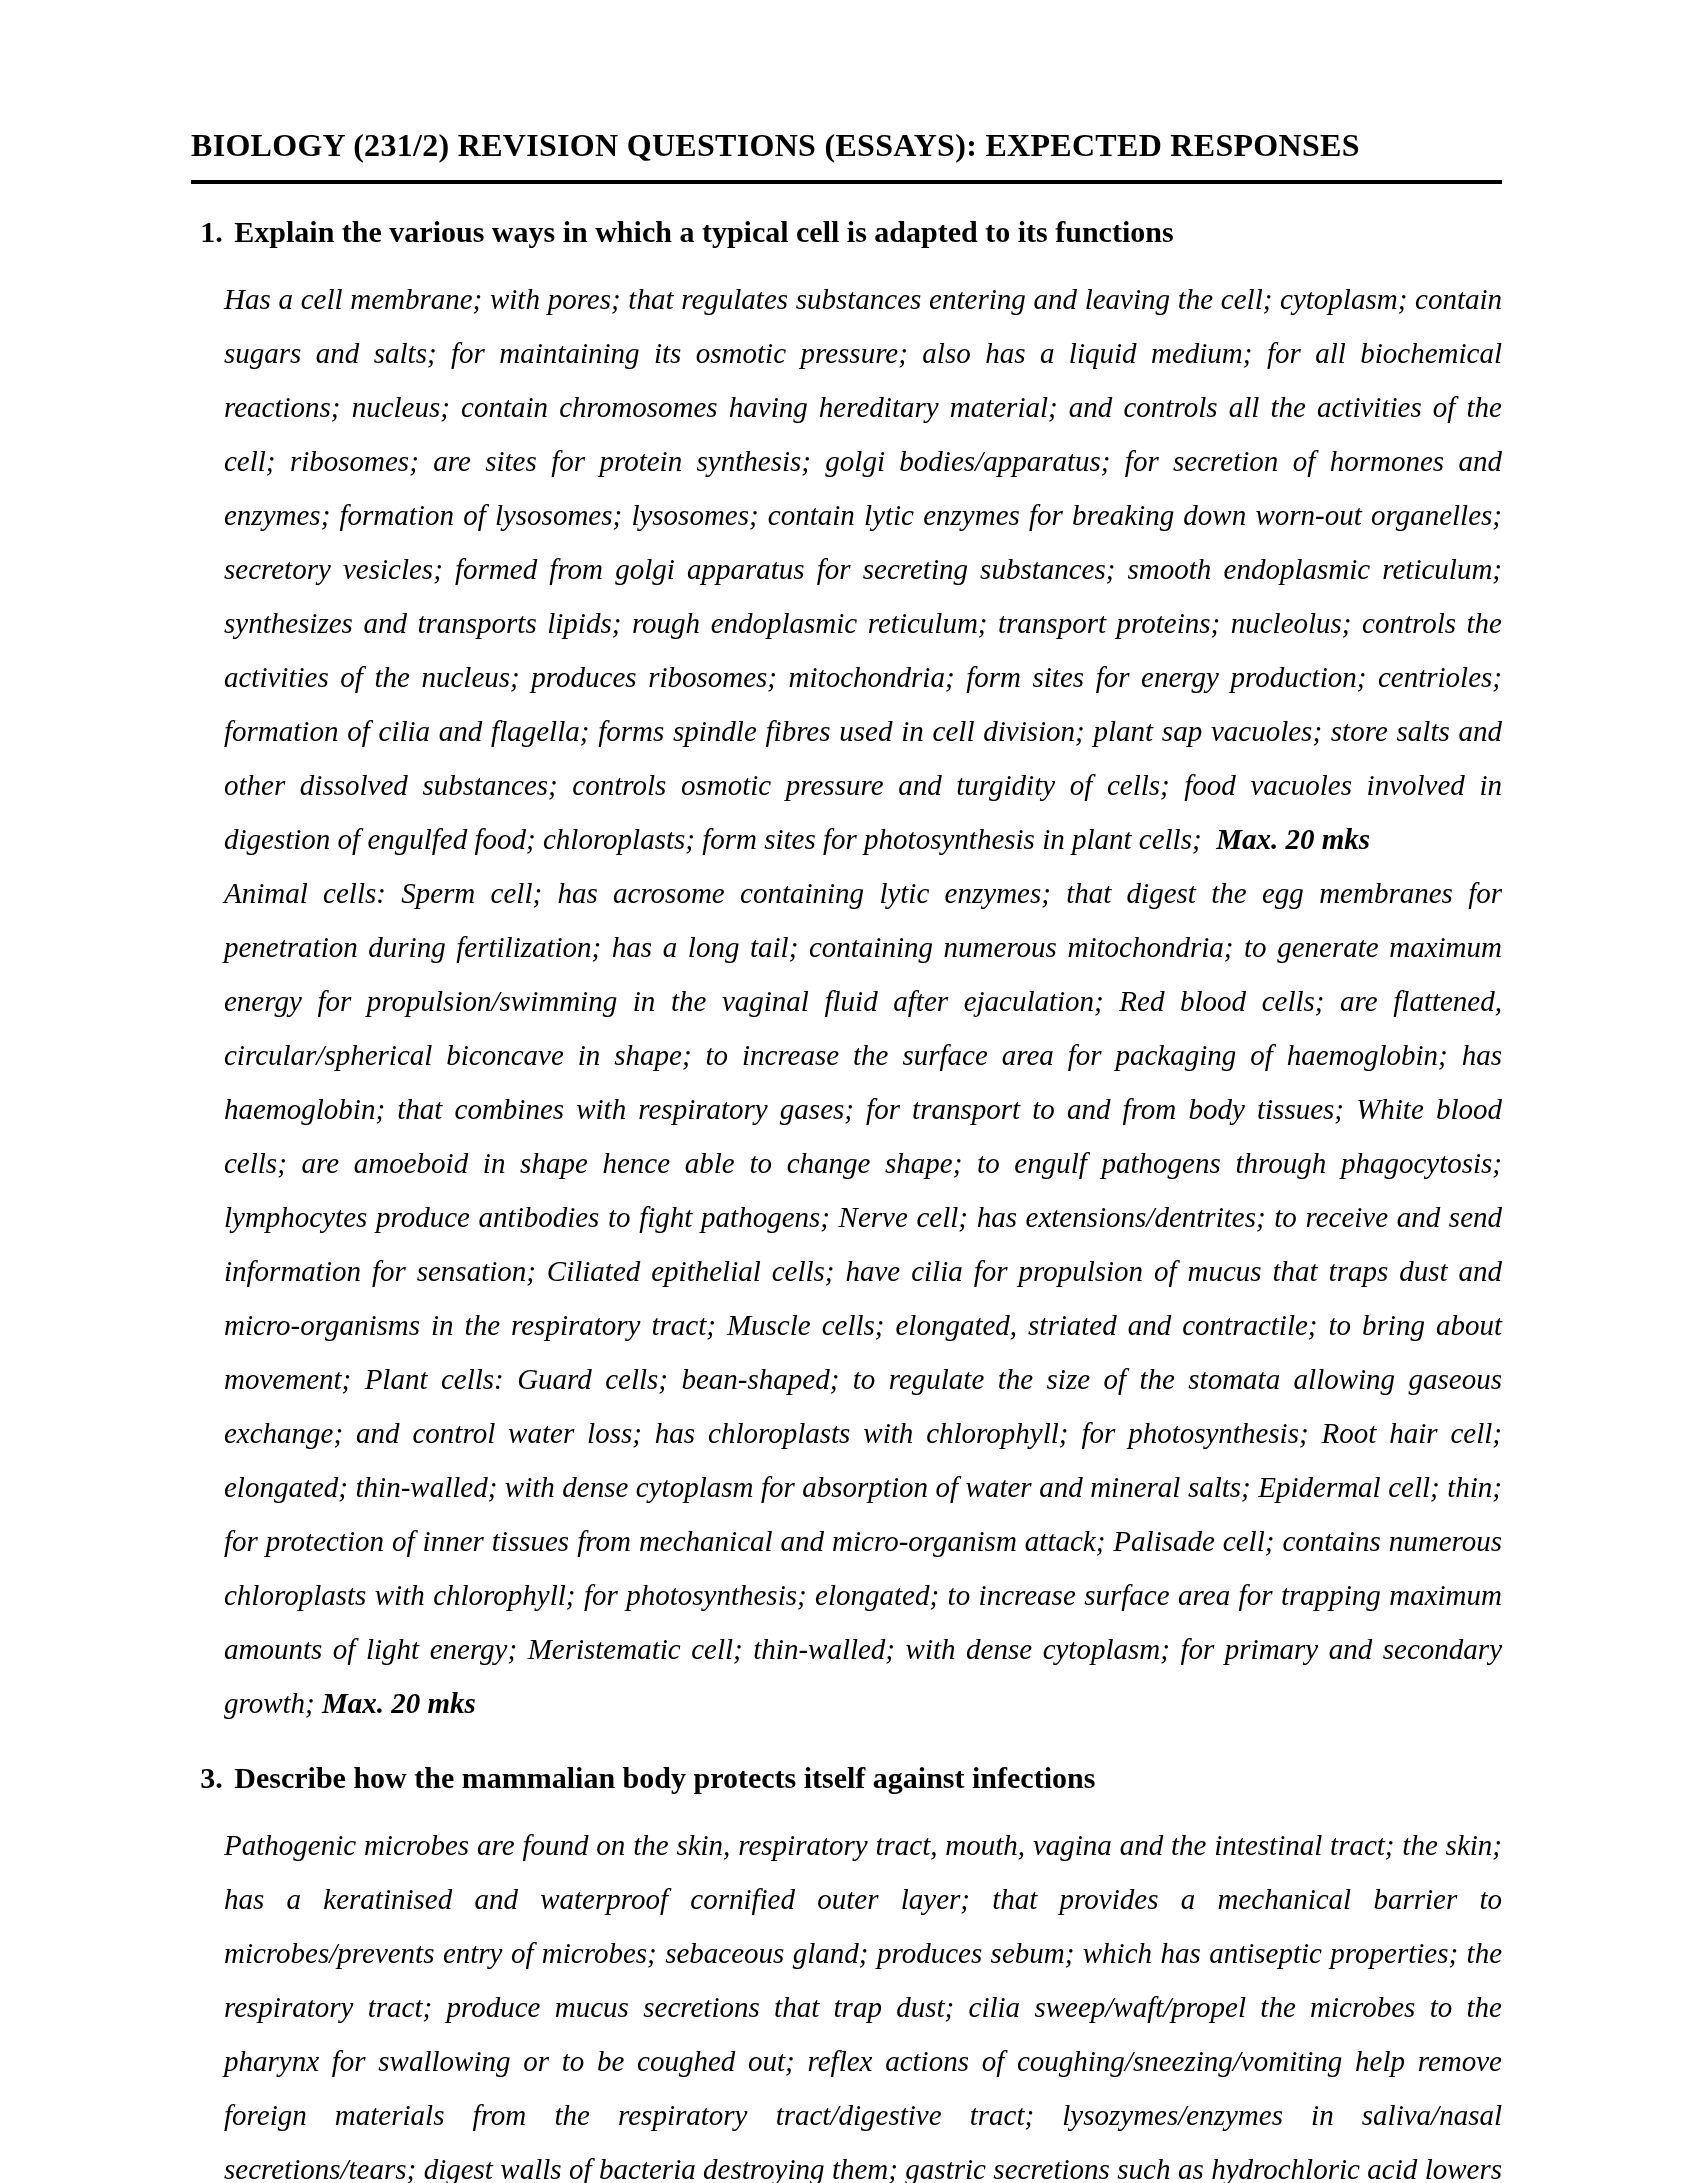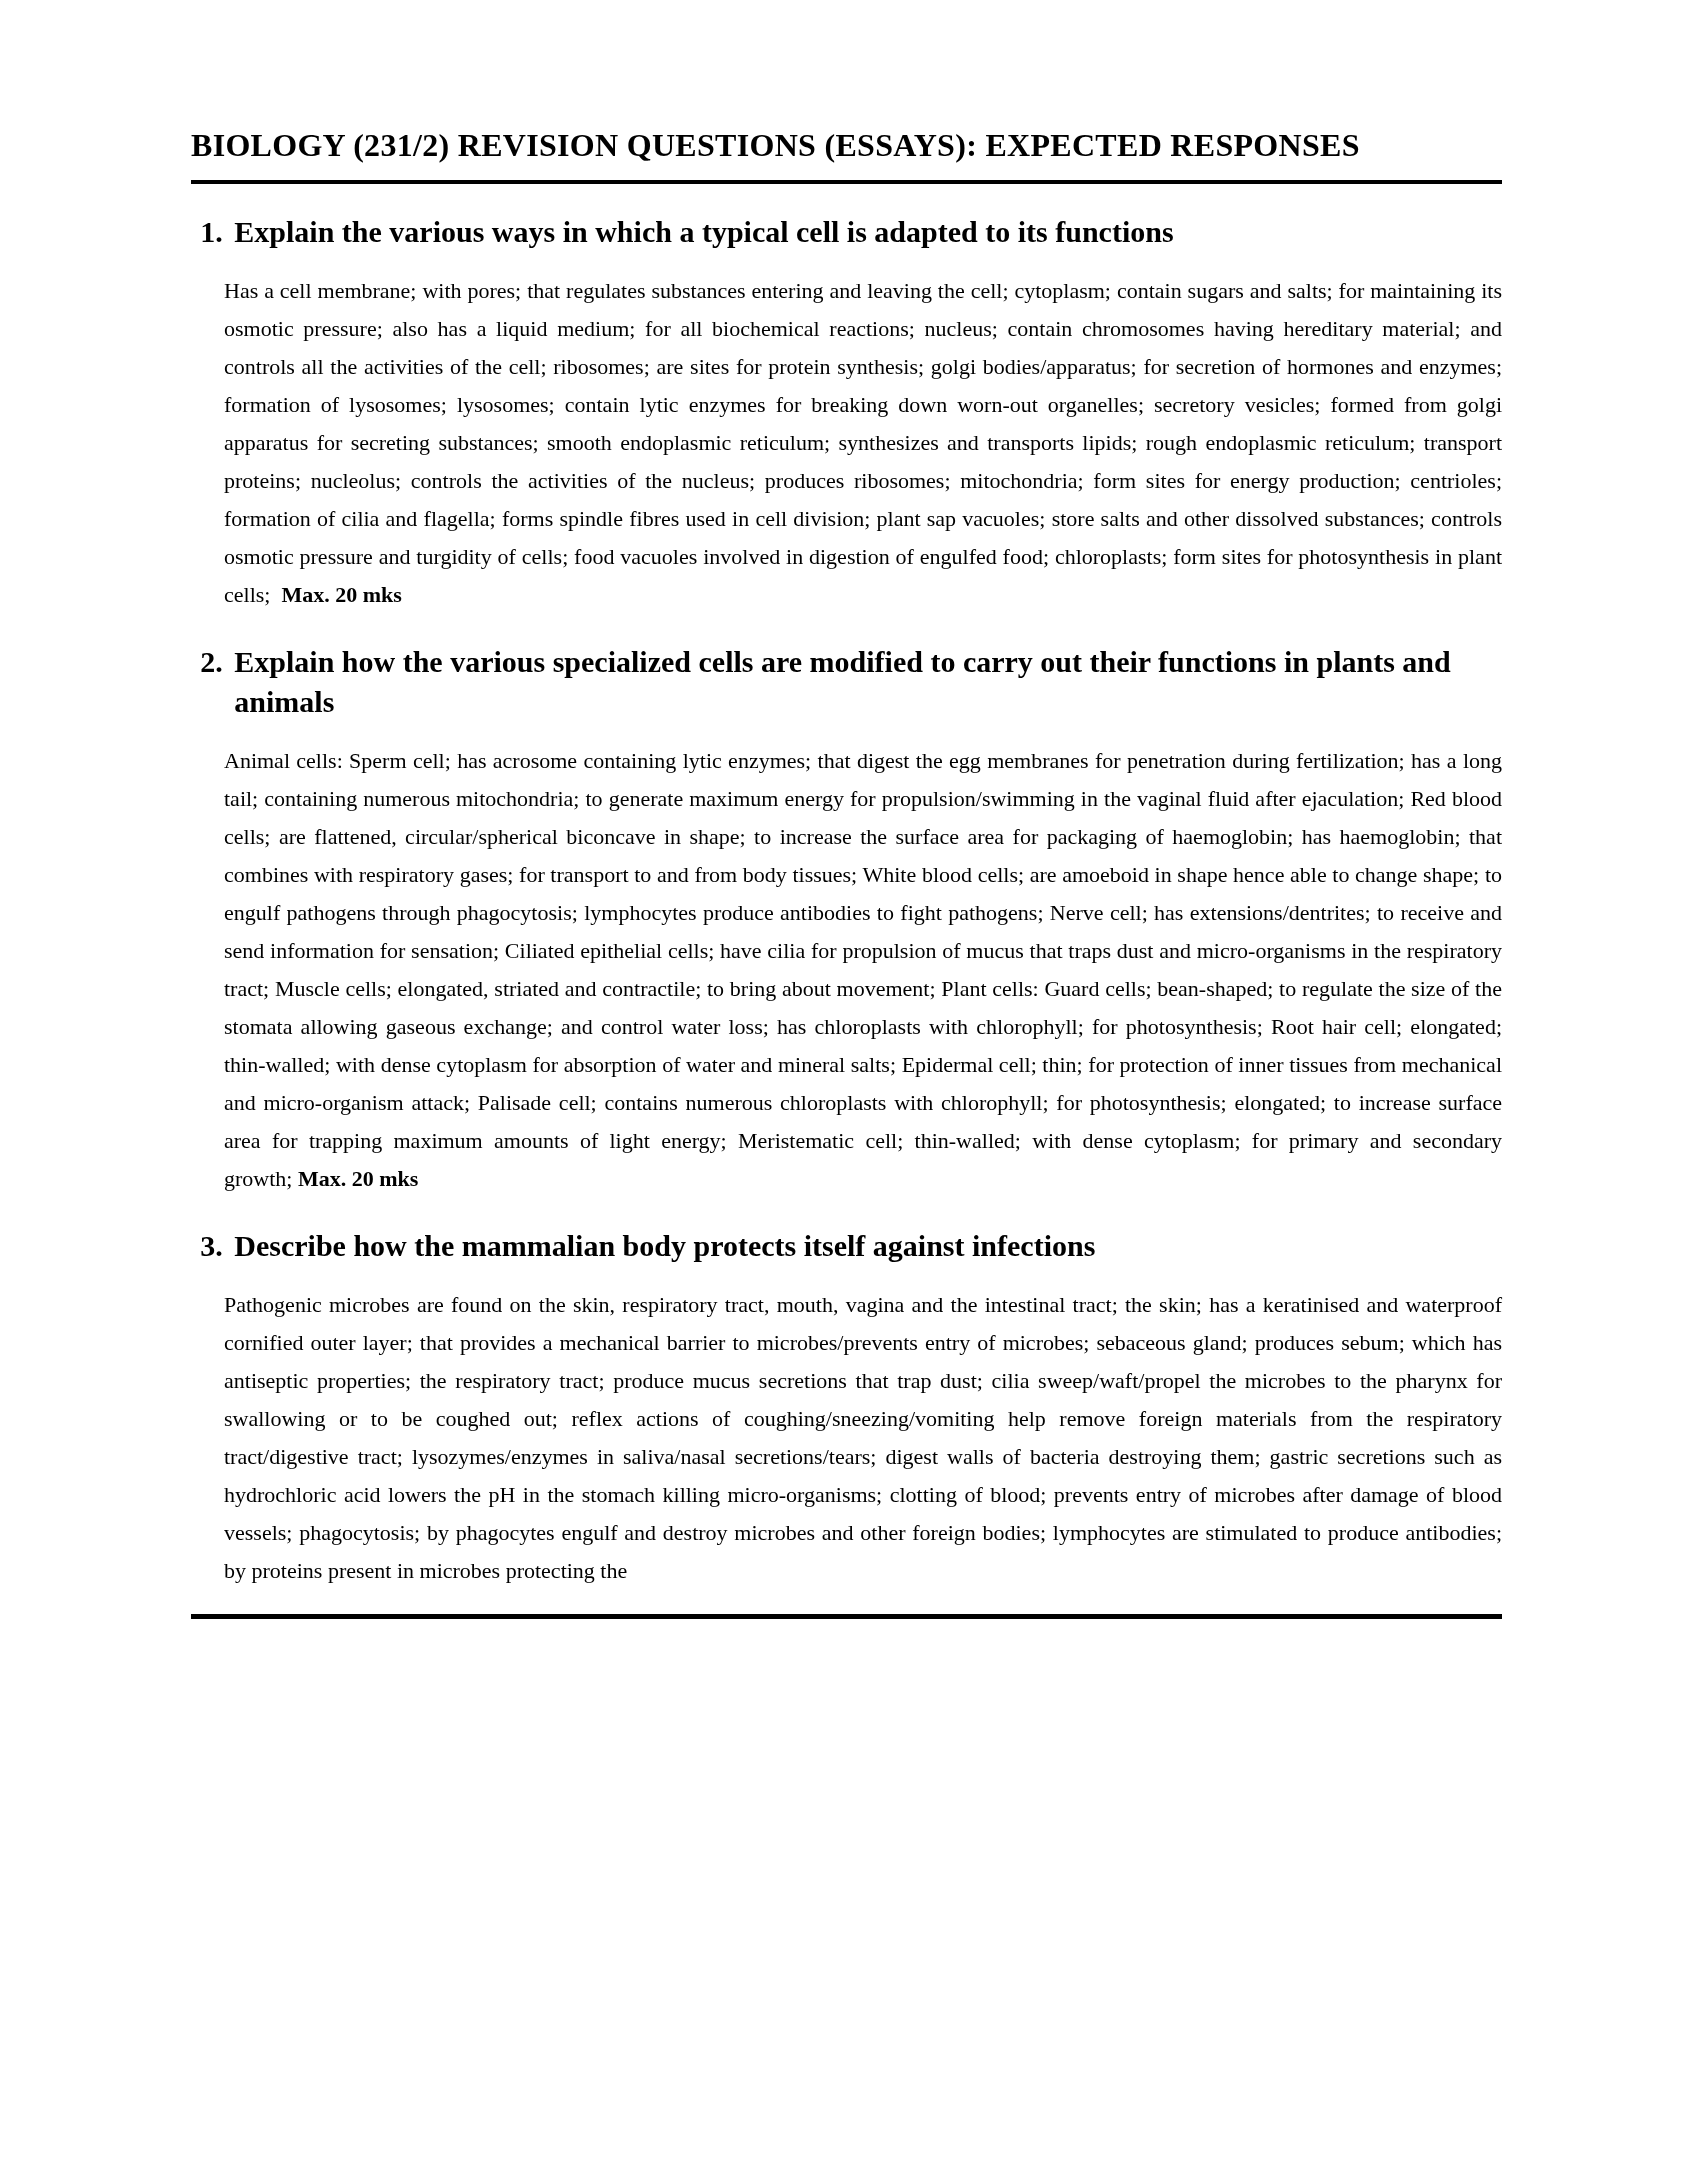--- a/index.html
+++ b/index.html
@@ -46,24 +46,25 @@
     margin: 28px 0 20px 9.3px;
     padding-left: 34px;
     text-indent: -34px;
   }
   .qnum {
     display: inline-block;
     width: 34px;
     text-indent: 0;
   }
   .answer {
-    font-size: 22px;
-    line-height: 38px;
+    font-size: 29px;
+    line-height: 54px;
     text-align: justify;
     margin: 0 0 0 33px;
+    font-style: italic;
   }
   .marks {
     font-weight: bold;
   }
   .footer-rule {
     border: none;
     border-top: 5.3px solid #000000;
     margin: 24px 0 0 0;
   }
 </style>
@@ -76,21 +77,20 @@
     <h1 class="doc-title">BIOLOGY (231/2) REVISION QUESTIONS (ESSAYS): EXPECTED RESPONSES</h1>
 
     <hr class="title-rule">
 
     <section>
       <h2 class="qhead"><span class="qnum">1.</span><span>Explain the various ways in which a typical cell is adapted to its functions</span></h2>
       <p class="answer"><span>Has a cell membrane; with pores; that regulates substances entering and leaving the cell; cytoplasm; contain sugars and salts; for maintaining its osmotic pressure; also has a liquid medium; for all biochemical reactions; nucleus; contain chromosomes having hereditary material; and controls all the activities of the cell; ribosomes; are sites for protein synthesis; golgi bodies/apparatus; for secretion of hormones and enzymes; formation of lysosomes; lysosomes; contain lytic enzymes for breaking down worn-out organelles; secretory vesicles; formed from golgi apparatus for secreting substances; smooth endoplasmic reticulum; synthesizes and transports lipids; rough endoplasmic reticulum; transport proteins; nucleolus; controls the activities of the nucleus; produces ribosomes; mitochondria; form sites for energy production; centrioles; formation of cilia and flagella; forms spindle fibres used in cell division; plant sap vacuoles; store salts and other dissolved substances; controls osmotic pressure and turgidity of cells; food vacuoles involved in digestion of engulfed food; chloroplasts; form sites for photosynthesis in plant cells;&nbsp;&nbsp;</span><span class="marks">Max. 20 mks</span></p>
     </section>
 
     <section>
-      <h2 class="qhead"><span class="qnum">2.</span><span>Explain how the various specialized cells are modified to carry out their functions in plants and animals</span></h2>
       <p class="answer"><span>Animal cells: Sperm cell; has acrosome containing lytic enzymes; that digest the egg membranes for penetration during fertilization; has a long tail; containing numerous mitochondria; to generate maximum energy for propulsion/swimming in the vaginal fluid after ejaculation; Red blood cells; are flattened, circular/spherical biconcave in shape; to increase the surface area for packaging of haemoglobin; has haemoglobin; that combines with respiratory gases; for transport to and from body tissues; White blood cells; are amoeboid in shape hence able to change shape; to engulf pathogens through phagocytosis; lymphocytes produce antibodies to fight pathogens; Nerve cell; has extensions/dentrites; to receive and send information for sensation; Ciliated epithelial cells; have cilia for propulsion of mucus that traps dust and micro-organisms in the respiratory tract; Muscle cells; elongated, striated and contractile; to bring about movement; Plant cells: Guard cells; bean-shaped; to regulate the size of the stomata allowing gaseous exchange; and control water loss; has chloroplasts with chlorophyll; for photosynthesis; Root hair cell; elongated; thin-walled; with dense cytoplasm for absorption of water and mineral salts; Epidermal cell; thin; for protection of inner tissues from mechanical and micro-organism attack; Palisade cell; contains numerous chloroplasts with chlorophyll; for photosynthesis; elongated; to increase surface area for trapping maximum amounts of light energy; Meristematic cell; thin-walled; with dense cytoplasm; for primary and secondary growth;&nbsp;</span><span class="marks">Max. 20 mks</span></p>
     </section>
 
     <section>
       <h2 class="qhead"><span class="qnum">3.</span><span>Describe how the mammalian body protects itself against infections</span></h2>
       <p class="answer"><span>Pathogenic microbes are found on the skin, respiratory tract, mouth, vagina and the intestinal tract; the skin; has a keratinised and waterproof cornified outer layer; that provides a mechanical barrier to microbes/prevents entry of microbes; sebaceous gland; produces sebum; which has antiseptic properties; the respiratory tract; produce mucus secretions that trap dust; cilia sweep/waft/propel the microbes to the pharynx for swallowing or to be coughed out; reflex actions of coughing/sneezing/vomiting help remove foreign materials from the respiratory tract/digestive tract; lysozymes/enzymes in saliva/nasal secretions/tears; digest walls of bacteria destroying them; gastric secretions such as hydrochloric acid lowers the pH in the stomach killing micro-organisms; clotting of blood; prevents entry of microbes after damage of blood vessels; phagocytosis; by phagocytes engulf and destroy microbes and other foreign bodies; lymphocytes are stimulated to produce antibodies; by proteins present in microbes protecting the</span></p>
     </section>
 
     <hr class="footer-rule">
 

